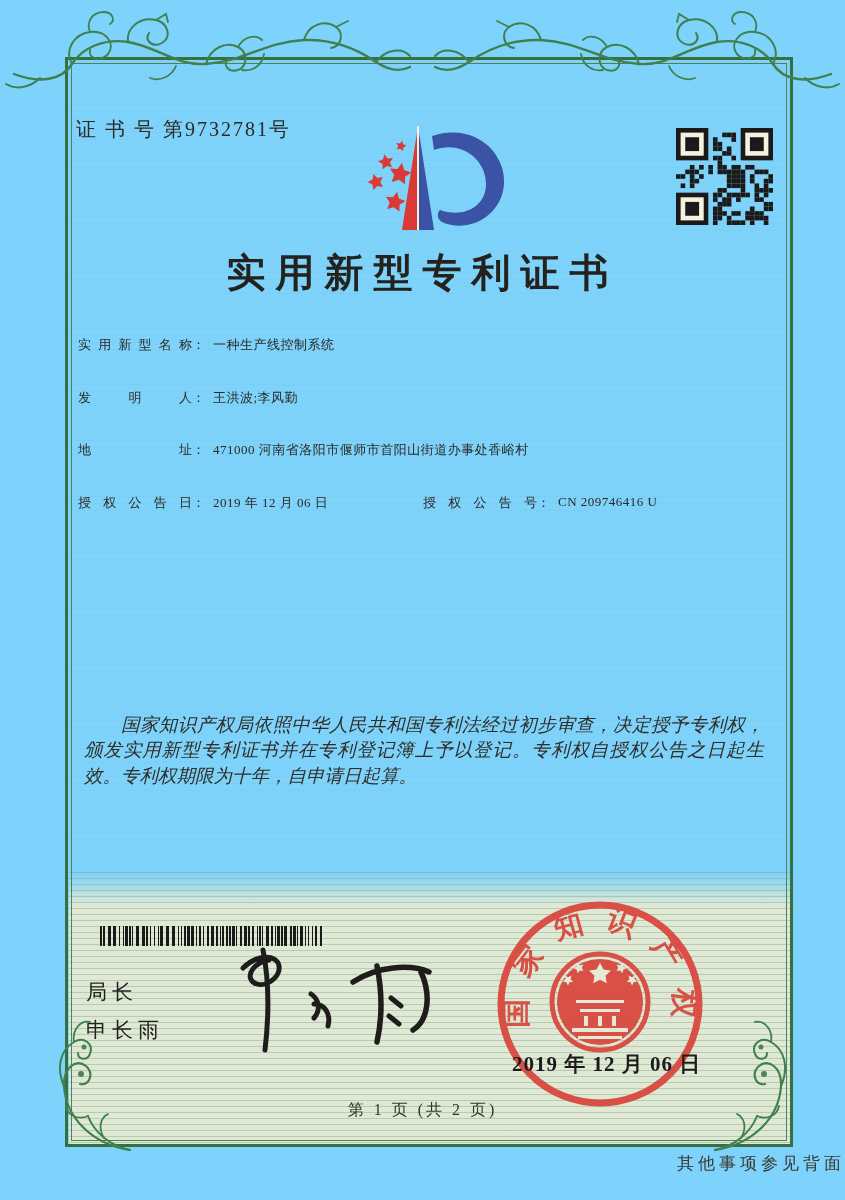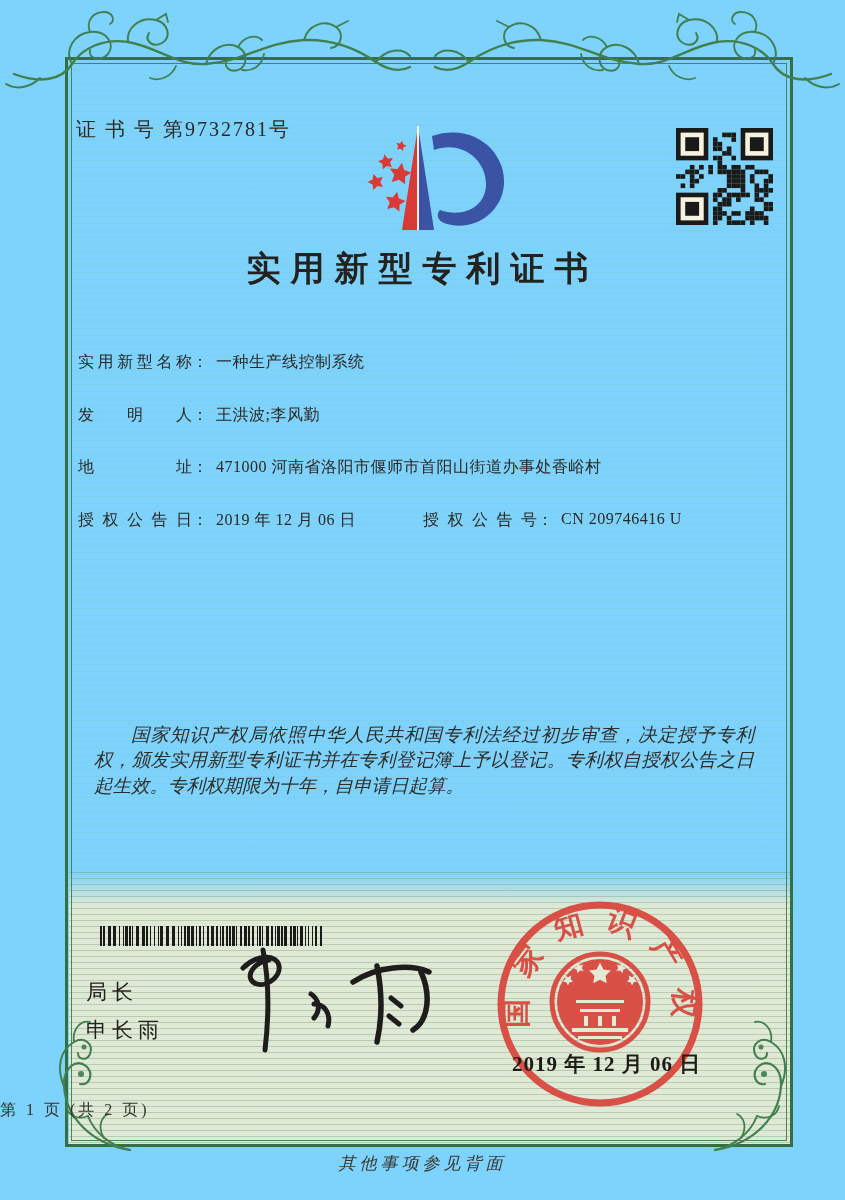--- a/index.html
+++ b/index.html
@@ -26,42 +26,42 @@
     border:3px solid #356f42;box-sizing:border-box;
   }
   .border-inner{
     position:absolute;left:71px;top:63px;width:716px;height:1078px;
     border:1px solid #4b835a;box-sizing:border-box;
   }
   .ornament{position:absolute;pointer-events:none;}
   .cert-no{position:absolute;left:76px;top:116px;font-size:20px;letter-spacing:2px;color:#2b2925;}
   .page-title{
     position:absolute;left:0;top:246px;width:845px;text-align:center;
-    font-size:34px;font-weight:bold;letter-spacing:10px;color:#24221e;margin:0;
-  }
-  .fields{position:absolute;left:78px;top:352px;width:700px;font-size:16px;color:#2b2925;}
+    font-size:39px;font-weight:bold;letter-spacing:10px;color:#24221e;margin:0;
+  }
+  .fields{position:absolute;left:78px;top:336px;width:700px;font-size:13px;color:#2b2925;}
   .row{height:52.6px;position:relative;white-space:nowrap;}
   .flabel{display:inline-block;width:114px;text-align:justify;text-align-last:justify;vertical-align:top;}
   .colon{display:inline-block;vertical-align:top;}
   .fvalue{margin-left:8px;letter-spacing:.5px;}
   .pair2{position:absolute;left:345px;top:0;white-space:nowrap;}
   .bodytext{
     position:absolute;left:78px;top:707px;width:692px;
     font-size:18.5px;line-height:25.4px;text-align:justify;color:#2f2d28;
     font-style:italic;
   }
-  .bodytext p{margin:16px;text-indent:2em;}
+  .bodytext p{margin:6px;text-indent:2em;}
   .director{position:absolute;left:86px;top:973px;font-family:"Liberation Sans","DejaVu Sans",sans-serif;
     font-size:21px;letter-spacing:5px;color:#22211e;line-height:38px;}
   .seal-date{
     position:absolute;left:512px;top:1050px;width:176px;text-align:center;
     font-size:21px;letter-spacing:1px;color:#1c1b18;font-weight:bold;white-space:nowrap;
   }
-  .page-num{position:absolute;left:0;top:1100px;width:845px;font-size:16px;letter-spacing:3px;color:#34322c;}
-  .back-note{position:absolute;left:0;top:1152px;width:845px;text-align:center;font-size:17px;letter-spacing:4px;color:#3a3831;font-style:italic;}
+  .page-num{position:absolute;left:0;top:1100px;width:845px;text-align:center;font-size:16px;letter-spacing:3px;color:#34322c;}
+  .back-note{position:absolute;left:0;top:1152px;width:845px;text-align:right;font-size:17px;letter-spacing:4px;color:#3a3831;}
   svg{display:block;}
 </style>
 </head>
 <body>
 
 <div id="sheet">
 
   <div class="inner-texture"></div>
   <div class="green-band"></div>
   <div class="border-outer"></div>

